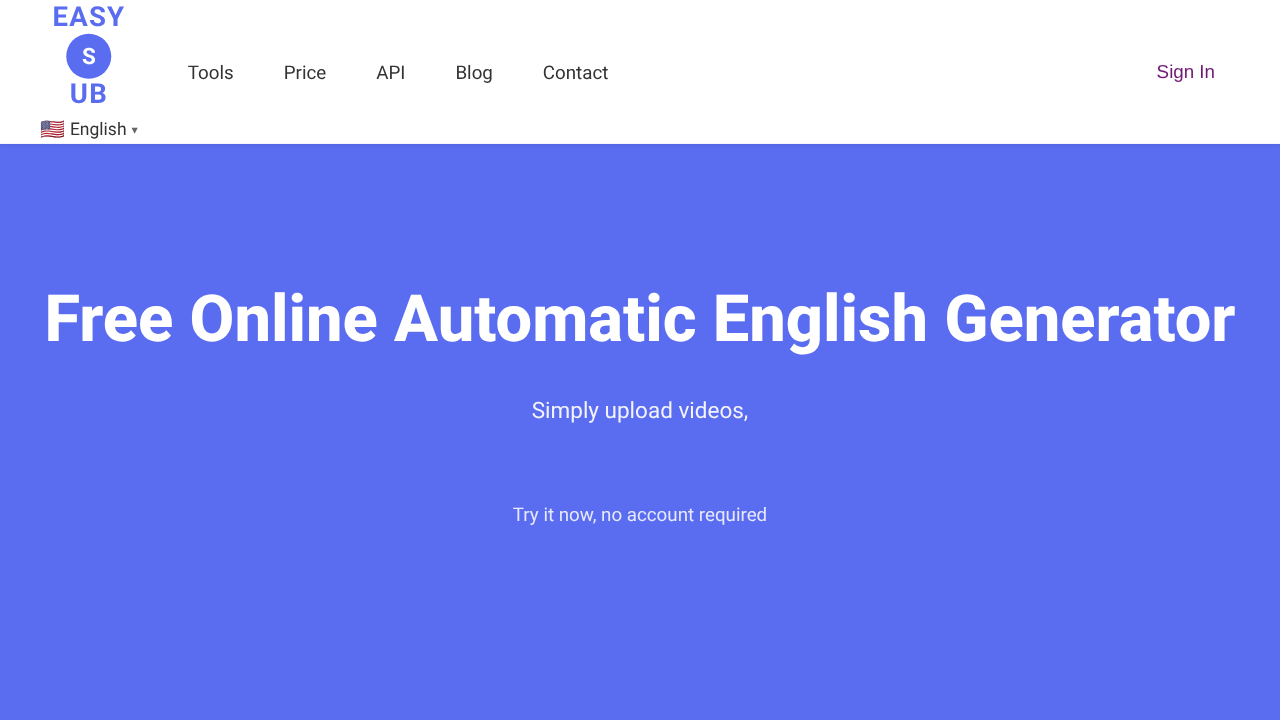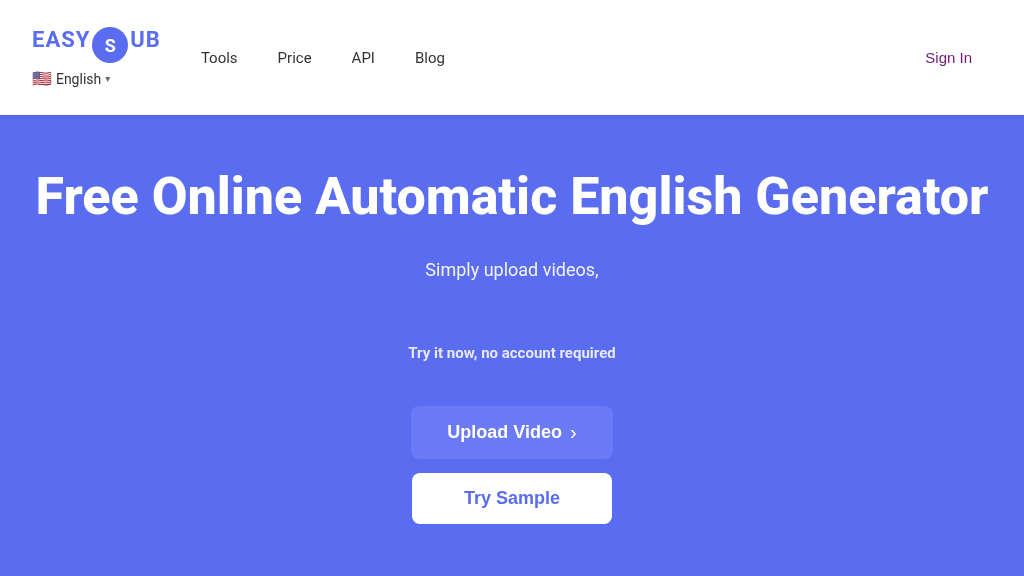--- a/index.html
+++ b/index.html
@@ -28,21 +28,22 @@
     }
 
     .logo-area {
       display: flex;
       flex-direction: column;
       margin-right: 24px;
     }
 
     .logo {
       display: flex;
-      align-items: flex-start;
+      align-items: center;
+      flex-direction: column;
     }
 
     .logo-text {
       font-size: 22px;
       font-weight: 700;
       color: #5a6cf0;
       letter-spacing: 1px;
     }
 
     .logo-icon {
@@ -154,21 +155,20 @@
       font-size: 18px;
       color: rgba(255,255,255,0.92);
       line-height: 1.7;
       margin-bottom: 28px;
     }
 
     .hero-note {
       font-size: 15px;
       color: rgba(255,255,255,0.85);
       margin-bottom: 44px;
-      font-weight: bold;
     }
 
     .upload-btn-inner {
       background: #6b7af5;
       border: none;
       border-radius: 8px;
       padding: 15px 36px;
       font-size: 18px;
       font-weight: 600;
       cursor: pointer;
@@ -215,35 +215,29 @@
       <span>English</span>
       <span class="lang-chevron">▾</span>
     </div>
   </div>
 
   <nav class="nav">
     <a class="nav-item">Tools</a>
     <a class="nav-item">Price</a>
     <a class="nav-item">API</a>
     <a class="nav-item">Blog</a>
+    <a class="nav-item">Contact</a>
     <div class="nav-spacer"></div>
     <button class="signin-btn">Sign In</button>
   </nav>
 </header>
 
 <section class="hero">
   <h1 class="hero-title">Free Online Automatic English Generator</h1>
 
   <p class="hero-subtitle">
     <span>Simply upload videos,</span><br>
     <br>
   </p>
 
   <p class="hero-note">Try it now, no account required</p>
 
-  <div class="btn-row">
-    <button class="upload-btn-inner">
-      <span>Upload Video</span>
-      <span style="font-size:20px; font-weight:300;">›</span>
-    </button>
-    <button class="sample-btn">Try Sample</button>
-  </div>
 </section>
 
 </body></html>

